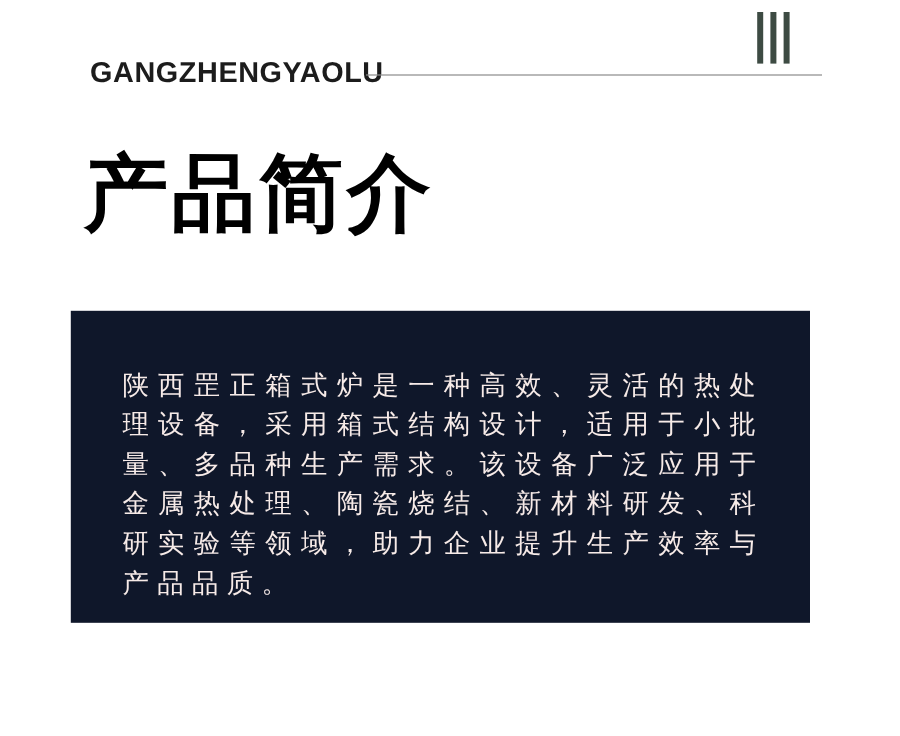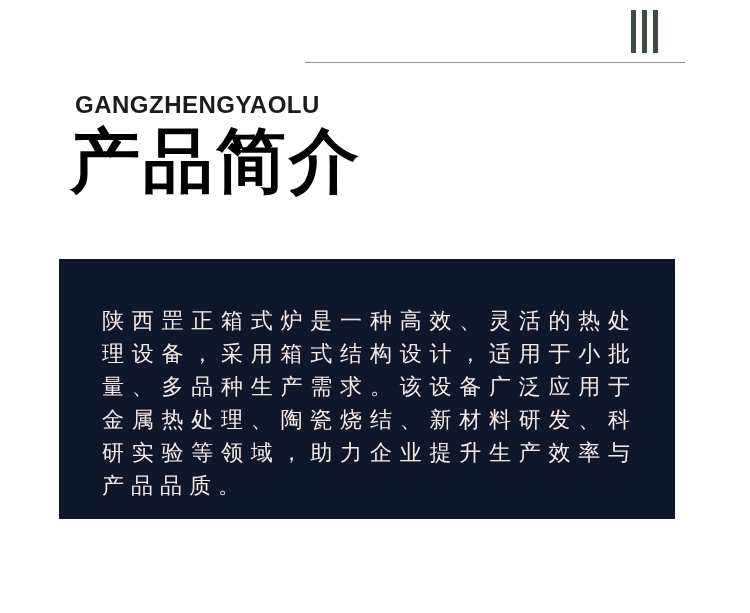--- a/index.html
+++ b/index.html
@@ -15,21 +15,20 @@
   
   .brand-text {
     position: absolute;
     left: 75px;
     top: 47px;
     font-size: 24px;
     font-weight: 600;
     letter-spacing: 0.5px;
     color: #1c1c1c;
     line-height: 28px;
-    margin-top: 44px;
   }
   .header-divider {
     position: absolute;
     left: 305px;
     top: 62px;
     width: 380px;
     height: 1px;
     background: #8c8c8c;
   }
   .deco-bars {

